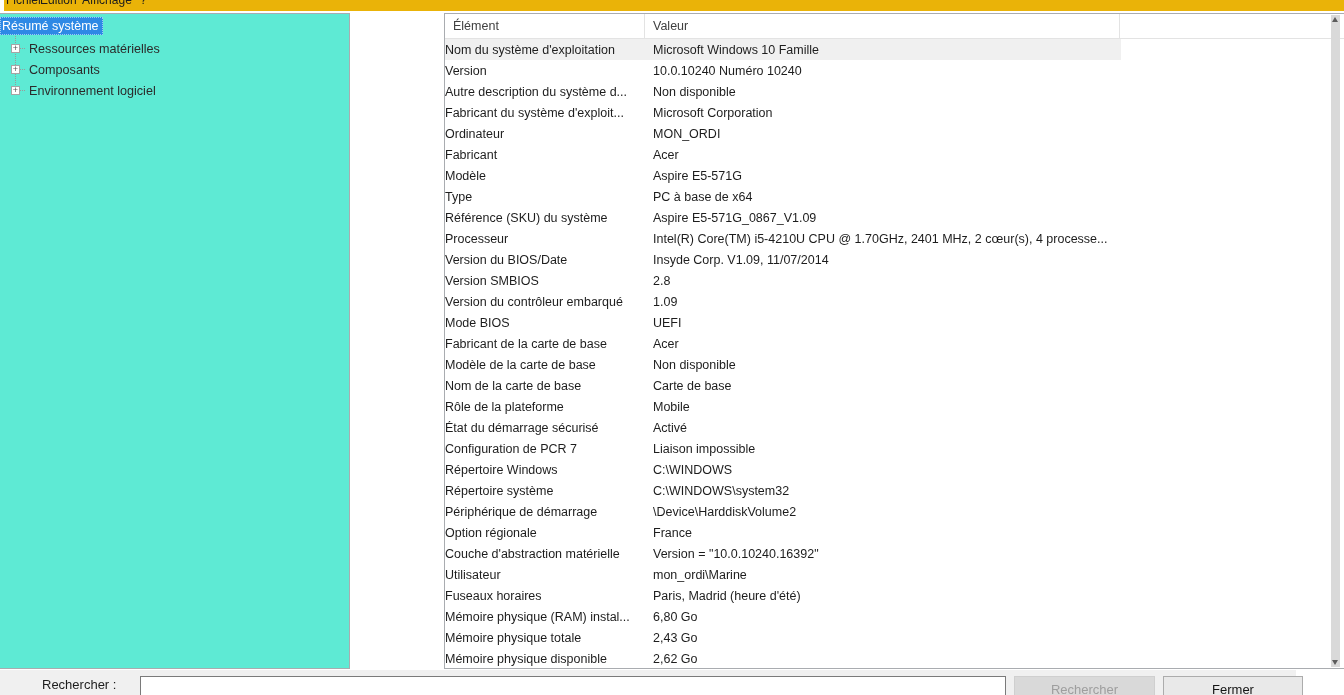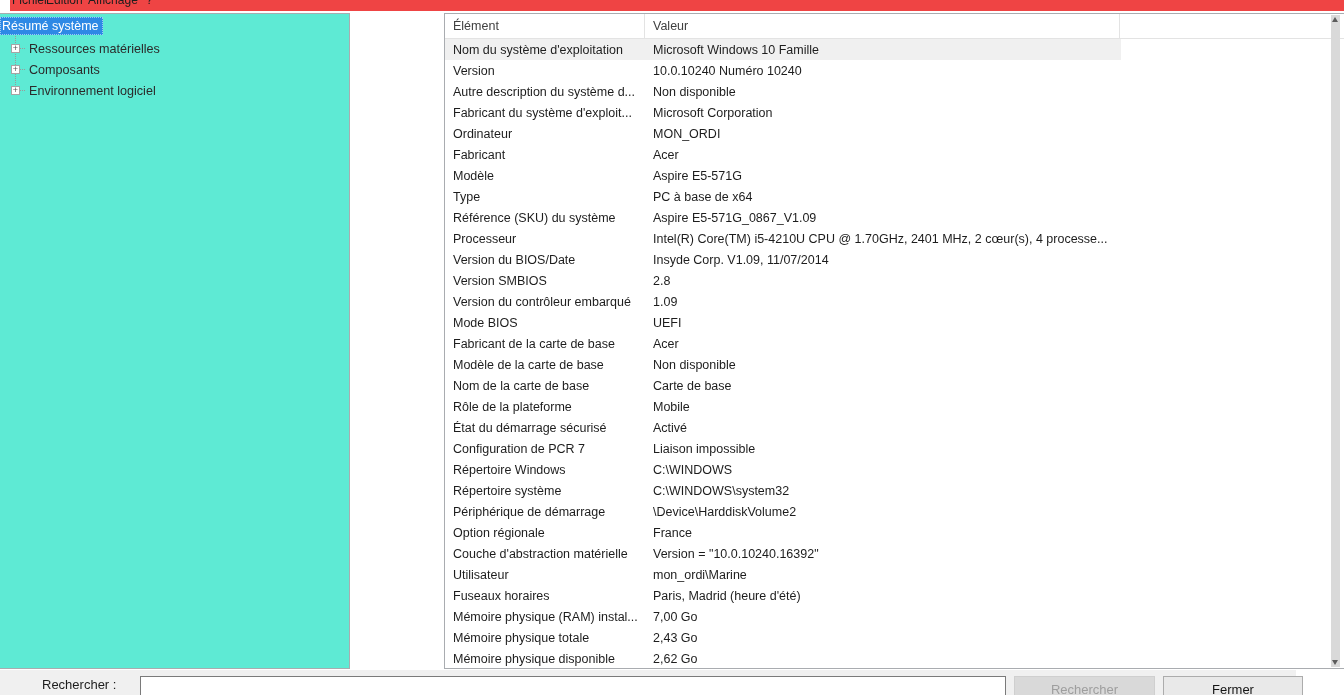--- a/index.html
+++ b/index.html
@@ -7,22 +7,22 @@
     width: 1344px; height: 695px;
     overflow: hidden;
     background: #ffffff;
     font-family: "Liberation Sans", "DejaVu Sans", sans-serif;
     position: relative;
   }
   .app { position: absolute; inset: 0; }
 
   
   .menubar {
-    position: absolute; top: 0; left: 10px; right: 0; height: 11px;
-    overflow: hidden; background: #ef4444;
+    position: absolute; top: 0; left: 4px; right: 0; height: 11px;
+    overflow: hidden; background: #eab308;
   }
   .menu-item {
     position: absolute; top: -8px;
     font-size: 12px; line-height: 16px; color: #1d1d1d;
     white-space: nowrap; cursor: default;
   }
 
   
   .left-panel {
     position: absolute; left: 0; top: 13px; width: 350px; height: 656px;
@@ -78,21 +78,21 @@
   .lv-hcol1 { width: 200px; border-right: 1px solid #e3e3e3; }
   .lv-hcol2 { width: 475px; border-right: 1px solid #e3e3e3; }
   .lv-body { position: relative; }
   .lv-row {
     width: 676px; height: 21px;
     display: flex; align-items: center;
     font-size: 12.5px; color: #1d1d1d;
     white-space: nowrap; cursor: default;
   }
   .lv-row.selected { background: #f0f0f0; }
-  .lv-c1 { width: 200px; padding-left: 8px; overflow: hidden; flex: 0 0 auto; }
+  .lv-c1 { width: 200px; padding-left: 0; overflow: hidden; flex: 0 0 auto; }
   .lv-c2 { width: 476px; padding-left: 8px; overflow: hidden; flex: 0 0 auto; }
 
   
   .scrollbar {
     position: absolute; top: 1px; bottom: 1px; left: 886px; width: 9px;
     background: #d9d9d9;
   }
   .scroll-arrow { position: absolute; left: 1px; width: 0; height: 0; }
   .scroll-up-icon {
     top: 2px;
@@ -277,21 +277,21 @@
         <div class="lv-row">
           <span class="lv-c1">Utilisateur</span>
           <span class="lv-c2">mon_ordi\Marine</span>
         </div>
         <div class="lv-row">
           <span class="lv-c1">Fuseaux horaires</span>
           <span class="lv-c2">Paris, Madrid (heure d'été)</span>
         </div>
         <div class="lv-row">
           <span class="lv-c1">Mémoire physique (RAM) instal...</span>
-          <span class="lv-c2">7,00 Go</span>
+          <span class="lv-c2">6,80 Go</span>
         </div>
         <div class="lv-row">
           <span class="lv-c1">Mémoire physique totale</span>
           <span class="lv-c2">2,43 Go</span>
         </div>
         <div class="lv-row">
           <span class="lv-c1">Mémoire physique disponible</span>
           <span class="lv-c2">2,62 Go</span>
         </div>
       </div>

